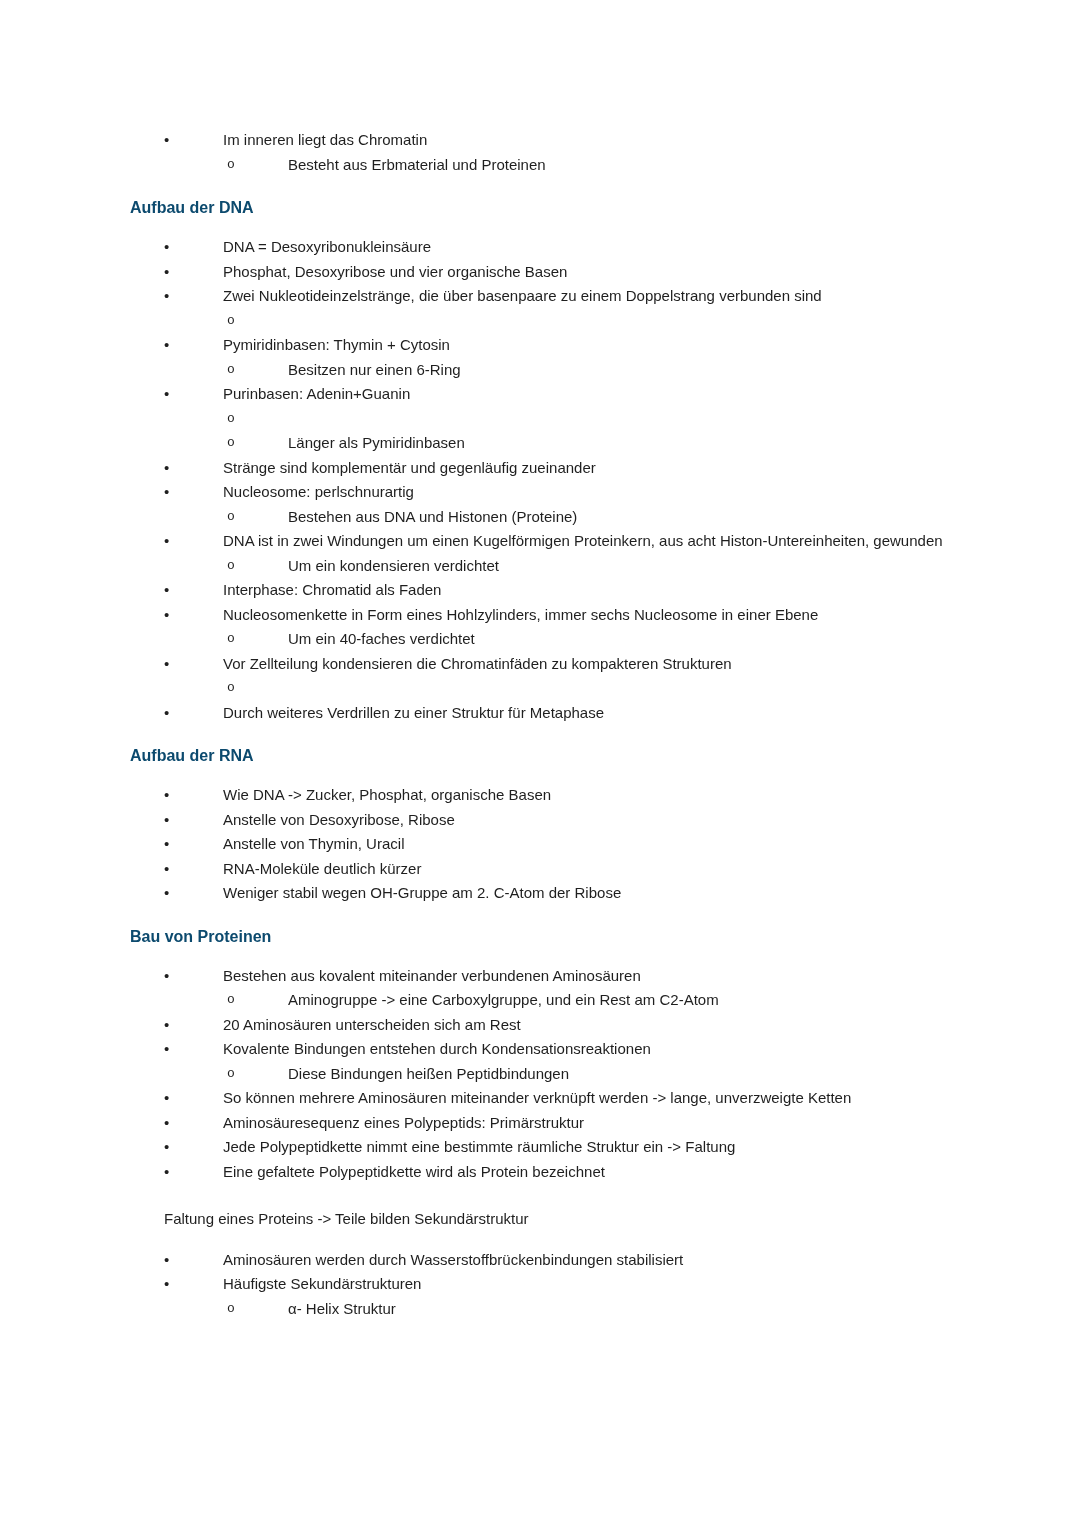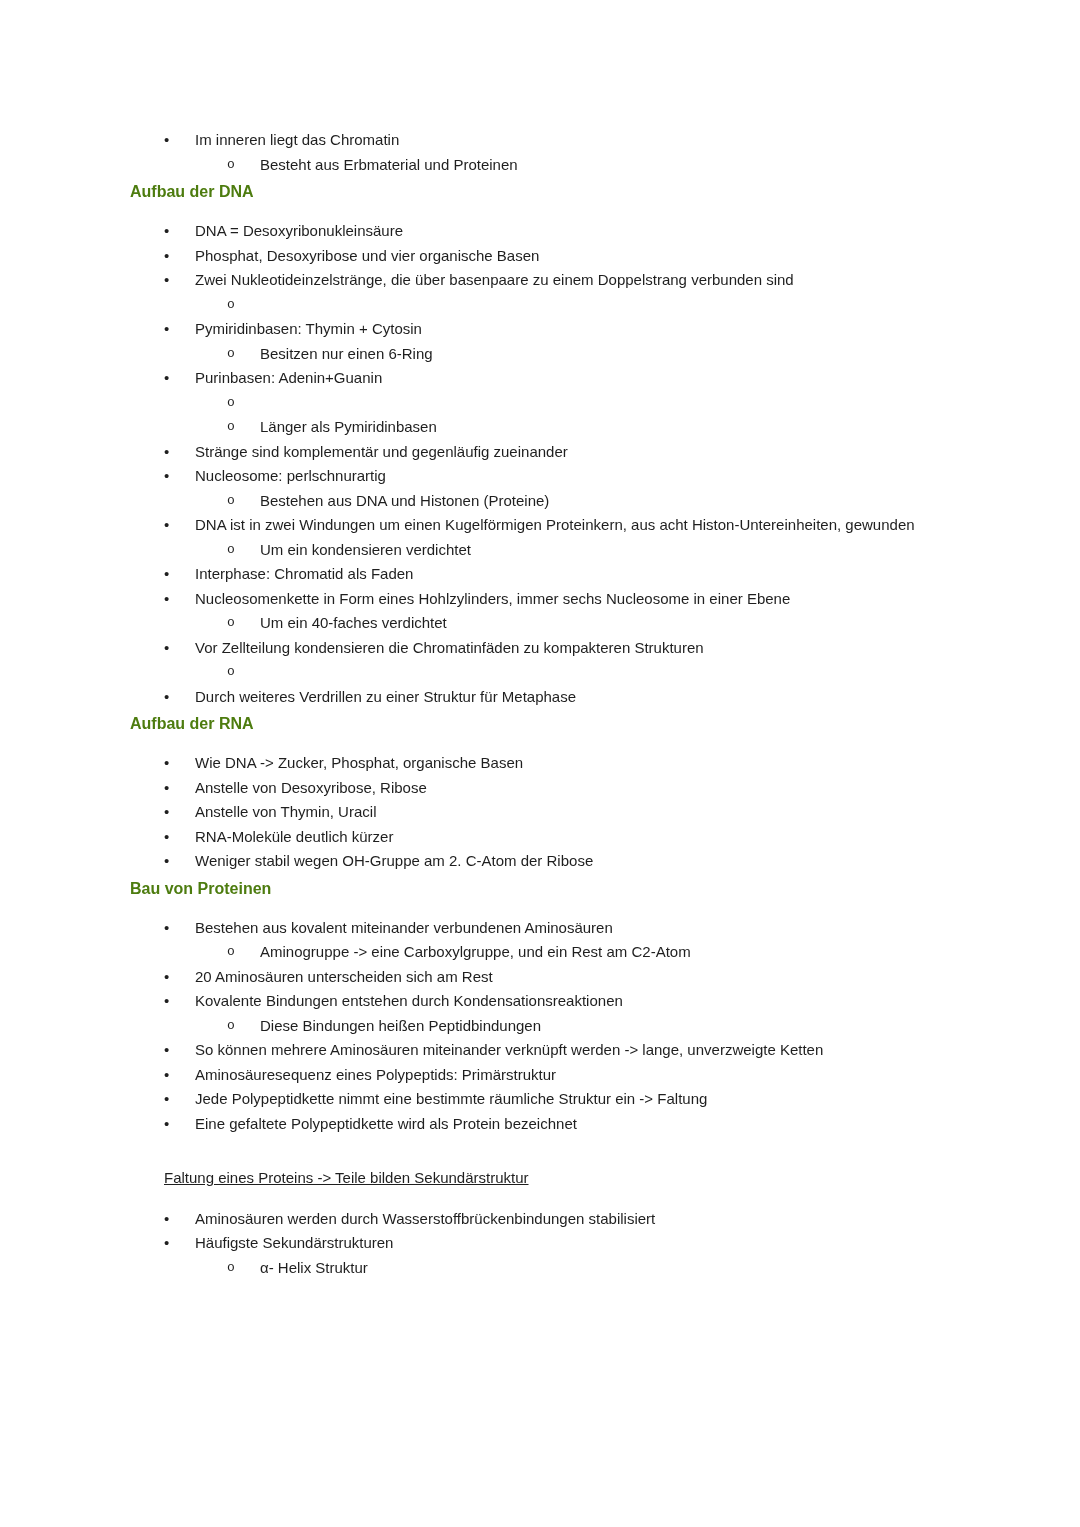--- a/index.html
+++ b/index.html
@@ -17,47 +17,46 @@
     font-family: "Liberation Sans", "DejaVu Sans", sans-serif;
     font-size: 15px;
     line-height: 24.5px;
     color: #1f1f1f;
     padding: 128px 130px 40px 130px;
     overflow: hidden;
   }
   .heading {
     font-size: 16px;
     font-weight: 700;
-    color: #4d7c0f;
-    margin: 3px 0 15px 0;
+    color: #0c4a6e;
+    margin: 19px 0 15px 0;
     line-height: 24px;
   }
   .list { margin: 0; padding: 0; }
   .item {
     display: flex;
     align-items: flex-start;
   }
   .item .marker {
     flex: 0 0 auto;
     color: #1f1f1f;
   }
   .lvl1 { padding-left: 34px; }
   .lvl1 .marker { width: 31px; }
   .lvl2 { padding-left: 97px; }
   .lvl2 .marker {
     width: 33px;
     font-family: "Liberation Mono", "DejaVu Sans Mono", monospace;
     font-size: 13px;
   }
-  .txt { flex: 1 1 auto; }
+  .txt { flex: 1 1 auto; margin-left: 28px; }
   .justify .txt { text-align: justify; }
   .para {
-    margin: 30px 0 16px 0;
+    margin: 23px 0 16px 0;
     padding-left: 34px;
-    text-decoration: underline;
   }
 </style>
 </head>
 <body>
 
 <div class="page">
   <main>
       <div class="list">
         <div class="item lvl1">
           <span class="marker">•</span>

